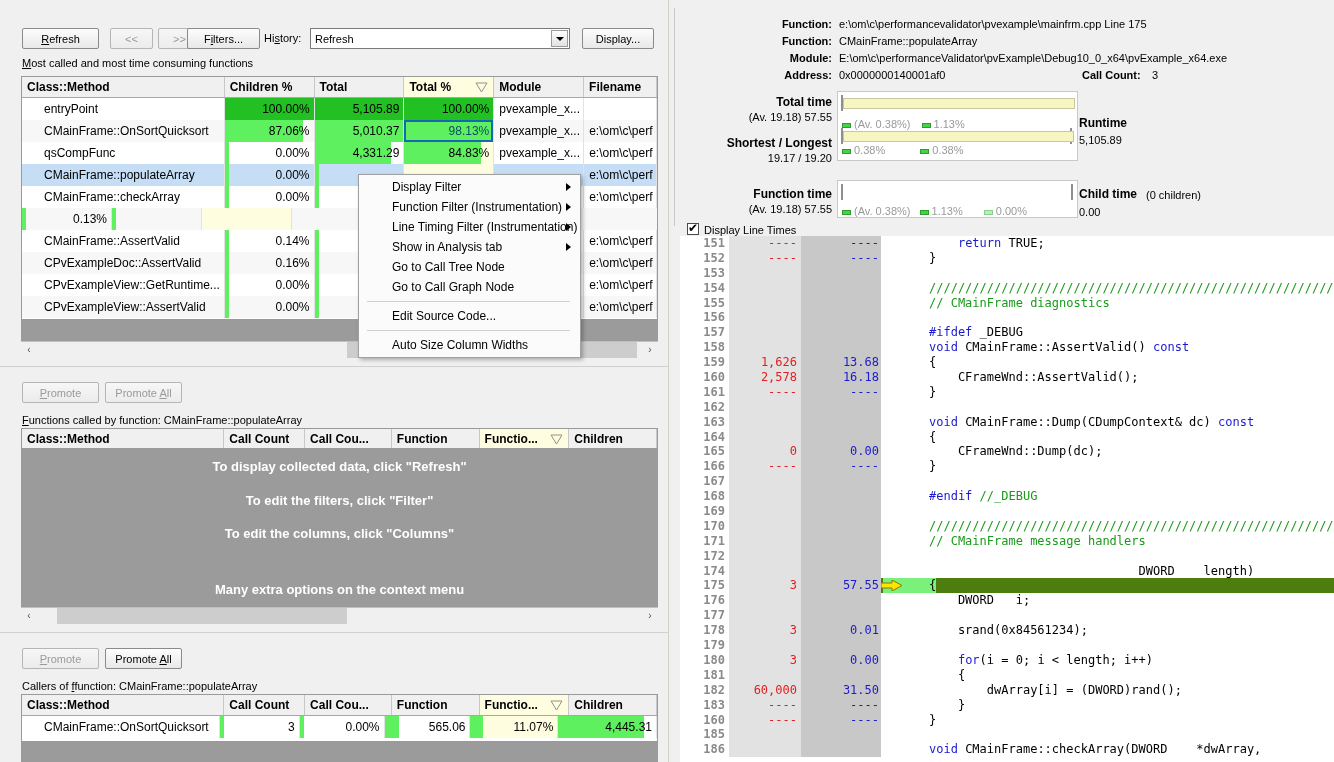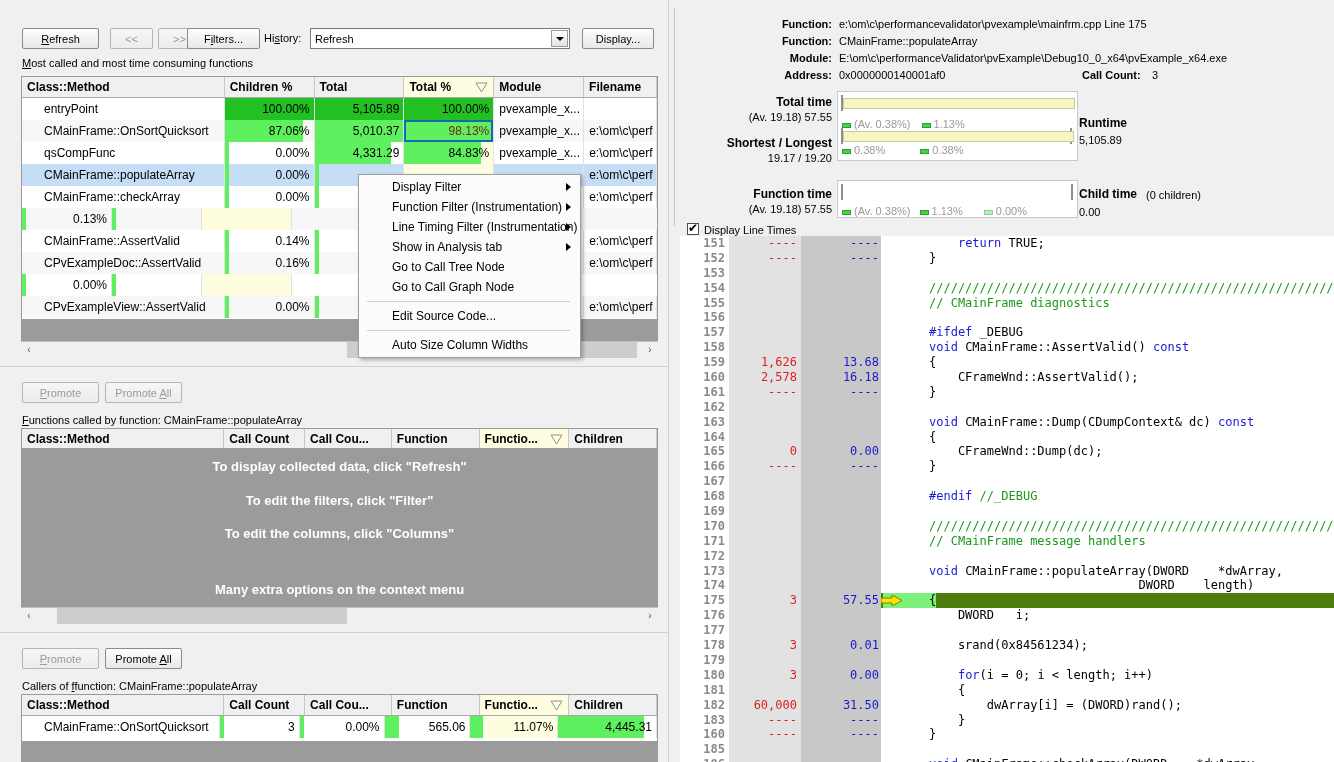--- a/index.html
+++ b/index.html
@@ -297,21 +297,21 @@
             <div class="gc num" style="width: 90px;">
               <div class="bar" style="width: 78.354px; background: rgb(94, 240, 94);"></div>
               <span class="txt">87.06%</span>
             </div>
             <div class="gc num" style="width: 90px;">
               <div class="bar" style="width: 88.317px; background: rgb(94, 240, 94);"></div>
               <span class="txt">5,010.37</span>
             </div>
             <div class="gc num yellowcol" style="width: 90px;">
               <div class="bar" style="width: 88.317px; background: rgb(94, 240, 94);"></div>
-              <span class="txt" style="color: #7f1d1d;">98.13%</span>
+              <span class="txt" style="color: #0c4a6e;">98.13%</span>
               <div class="focusbox" style="border-color: rgb(22, 103, 181);"></div>
             </div>
             <div class="gc " style="width: 90px; padding-left: 5px;">
               <span class="txt">pvexample_x...</span>
             </div>
             <div class="gc " style="width: 73px; padding-left: 5px;">
               <span class="txt">e:\om\c\perf</span>
             </div>
           </div>
           <div class="grow">
@@ -438,20 +438,23 @@
               <span class="txt"></span>
             </div>
             <div class="gc " style="width: 90px; padding-left: 5px;">
               <span class="txt"></span>
             </div>
             <div class="gc " style="width: 73px; padding-left: 5px;">
               <span class="txt">e:\om\c\perf</span>
             </div>
           </div>
           <div class="grow">
+            <div class="gc " style="width: 203px; padding-left: 22px;">
+              <span class="txt">CPvExampleView::GetRuntime...</span>
+            </div>
             <div class="gc num" style="width: 90px;">
               <div class="bar" style="width: 4px; background: rgb(94, 240, 94);"></div>
               <span class="txt">0.00%</span>
             </div>
             <div class="gc num" style="width: 90px;">
               <div class="bar" style="width: 4px; background: rgb(94, 240, 94);"></div>
               <span class="txt"></span>
             </div>
             <div class="gc num yellowcol" style="width: 90px;">
               <span class="txt"></span>
@@ -718,21 +721,20 @@
       <div class="src-line"><span class="ln">163</span><span class="colA"></span><span class="colB"></span><span class="code"><span class="k">void</span> CMainFrame::Dump(CDumpContext&amp; dc) <span class="k">const</span></span></div>
       <div class="src-line"><span class="ln">164</span><span class="colA"></span><span class="colB"></span><span class="code">{</span></div>
       <div class="src-line"><span class="ln">165</span><span class="colA">0</span><span class="colB">0.00</span><span class="code">    CFrameWnd::Dump(dc);</span></div>
       <div class="src-line"><span class="ln">166</span><span class="colA">----</span><span class="colB">----</span><span class="code">}</span></div>
       <div class="src-line"><span class="ln">167</span><span class="colA"></span><span class="colB"></span><span class="code"></span></div>
       <div class="src-line"><span class="ln">168</span><span class="colA"></span><span class="colB"></span><span class="code"><span class="pp">#endif</span> <span class="cm">//_DEBUG</span></span></div>
       <div class="src-line"><span class="ln">169</span><span class="colA"></span><span class="colB"></span><span class="code"></span></div>
       <div class="src-line"><span class="ln">170</span><span class="colA"></span><span class="colB"></span><span class="code"><span class="cm">/////////////////////////////////////////////////////////////</span></span></div>
       <div class="src-line"><span class="ln">171</span><span class="colA"></span><span class="colB"></span><span class="code"><span class="cm">// CMainFrame message handlers</span></span></div>
       <div class="src-line"><span class="ln">172</span><span class="colA"></span><span class="colB"></span><span class="code"></span></div>
-      <div class="src-line"><span class="ln">173</span><span class="colA"></span><span class="colB"></span><span class="code"><span class="k">void</span> CMainFrame::populateArray(DWORD    *dwArray,</span></div>
       <div class="src-line"><span class="ln">174</span><span class="colA"></span><span class="colB"></span><span class="code">                             DWORD    length)</span></div>
       <div class="src-line hl"><span class="ln">175</span><span class="colA">3</span><span class="colB">57.55</span><span class="code">{</span><svg class="arrowmark" viewBox="0 0 22 11">
           <polygon points="0,3 11,3 11,0 21,5.5 11,11 11,8 0,8" fill="#ffe400" stroke="#8a7a00" stroke-width="1"></polygon>
         </svg></div>
       <div class="src-line"><span class="ln">176</span><span class="colA"></span><span class="colB"></span><span class="code">    DWORD   i;</span></div>
       <div class="src-line"><span class="ln">177</span><span class="colA"></span><span class="colB"></span><span class="code"></span></div>
       <div class="src-line"><span class="ln">178</span><span class="colA">3</span><span class="colB">0.01</span><span class="code">    srand(0x84561234);</span></div>
       <div class="src-line"><span class="ln">179</span><span class="colA"></span><span class="colB"></span><span class="code"></span></div>
       <div class="src-line"><span class="ln">180</span><span class="colA">3</span><span class="colB">0.00</span><span class="code">    <span class="k">for</span>(i = 0; i &lt; length; i++)</span></div>
       <div class="src-line"><span class="ln">181</span><span class="colA"></span><span class="colB"></span><span class="code">    {</span></div>

